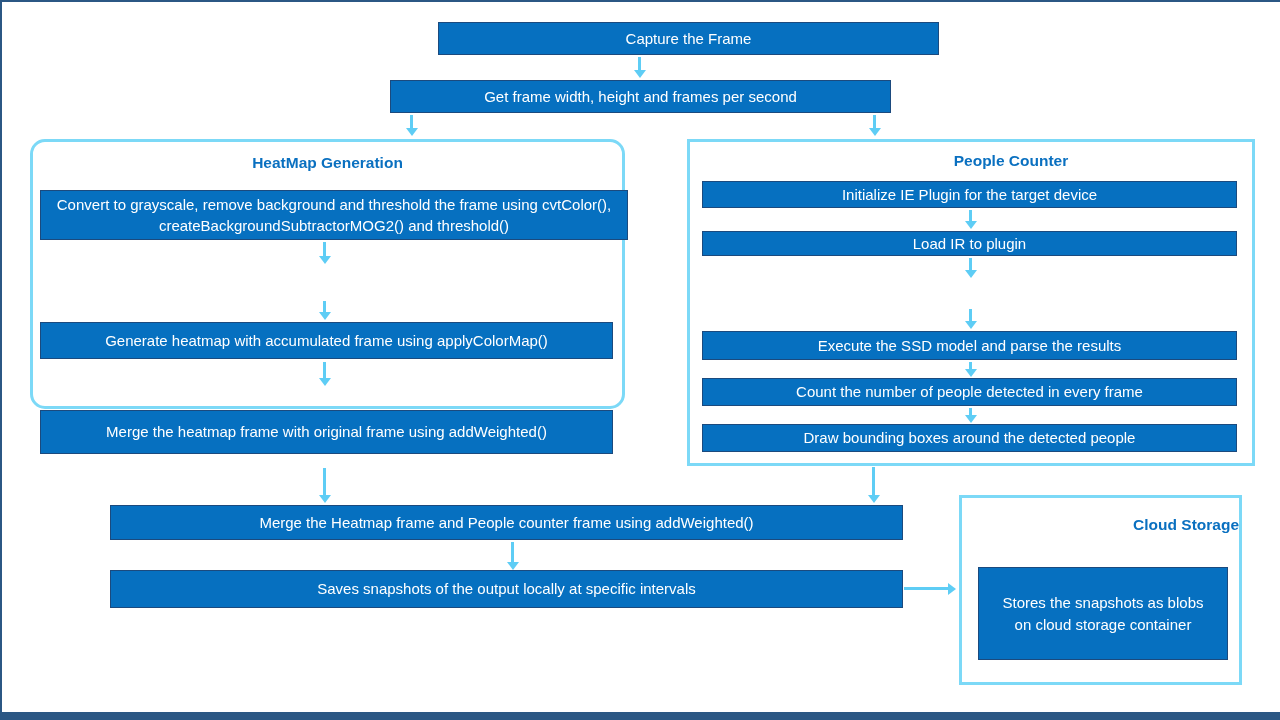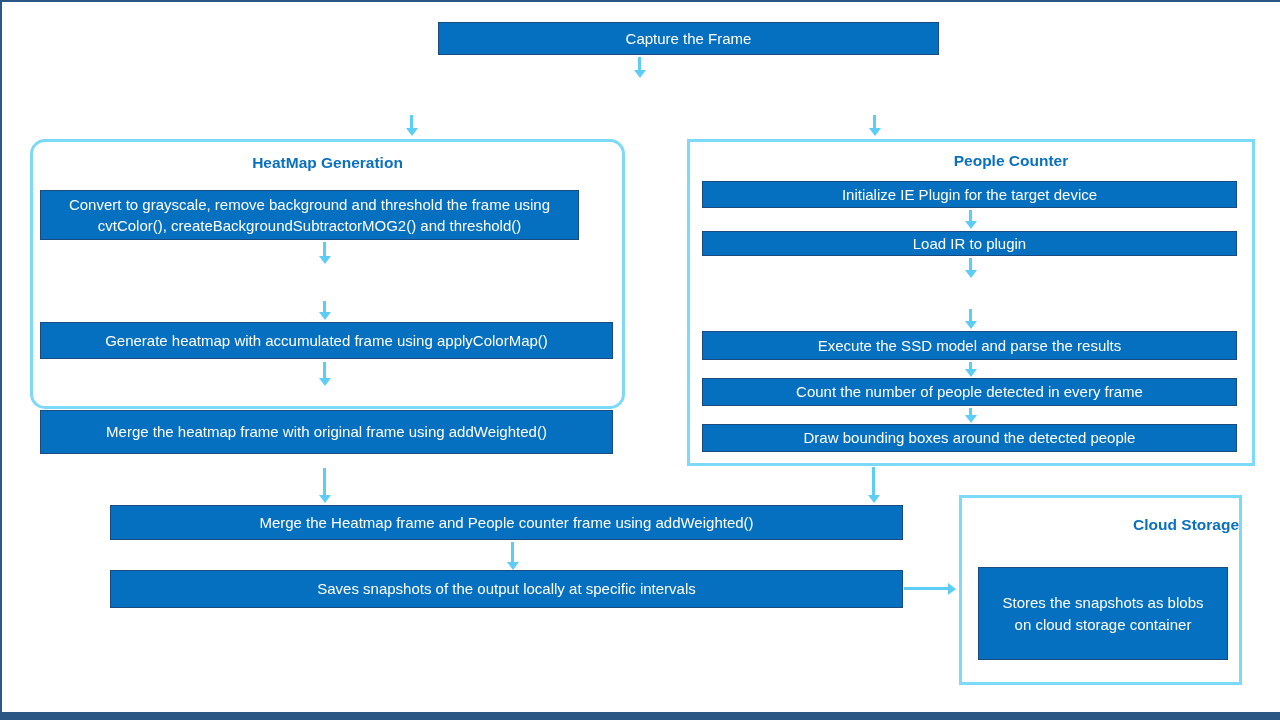--- a/index.html
+++ b/index.html
@@ -42,28 +42,29 @@
 <body>
 
 <div id="stage">
 
   <div class="frame-top"></div>
   <div class="frame-left"></div>
   <div class="frame-bottom"></div>
 
   <div class="box" style="left:390px; top:22px; width:501px; height:33px;margin-left:48px;">Capture the Frame</div>
   <div class="av" style="left:638px; top:57px; height:13px;"></div>
+  <div class="box" style="left:390px; top:80px; width:501px; height:33px;">Get frame width, height and frames per second</div>
 
   <div class="av" style="left:410px; top:115px; height:13px;"></div>
   <div class="av" style="left:873px; top:115px; height:13px;"></div>
 
   <div class="group" style="left:30px; top:139px; width:595px; height:270px;border-radius:15px;">
     <div class="gtitle" style="top:12px;">HeatMap Generation</div>
   </div>
-  <div class="box" style="left:40px; top:190px; width:539px; height:50px;">Convert to grayscale, remove background and threshold the frame using cvtColor(), createBackgroundSubtractorMOG2() and threshold()</div>
+  <div class="box" style="left:40px; top:190px; width:588px; height:50px;">Convert to grayscale, remove background and threshold the frame using cvtColor(), createBackgroundSubtractorMOG2() and threshold()</div>
   <div class="av" style="left:323px; top:242px; height:14px;"></div>
   <div class="av" style="left:323px; top:301px; height:11px;"></div>
   <div class="box" style="left:40px; top:322px; width:573px; height:37px;">Generate heatmap with accumulated frame using applyColorMap()</div>
   <div class="av" style="left:323px; top:362px; height:16px;"></div>
   <div class="box" style="left:40px; top:410px; width:573px; height:44px;">Merge the heatmap frame with original frame using addWeighted()</div>
 
   <div class="group" style="left:687px; top:139px; width:568px; height:327px;">
     <div class="gtitle" style="top:10px;margin-left:40px;">People Counter</div>
   </div>
   <div class="box" style="left:702px; top:181px; width:535px; height:27px;">Initialize IE Plugin for the target device</div>

